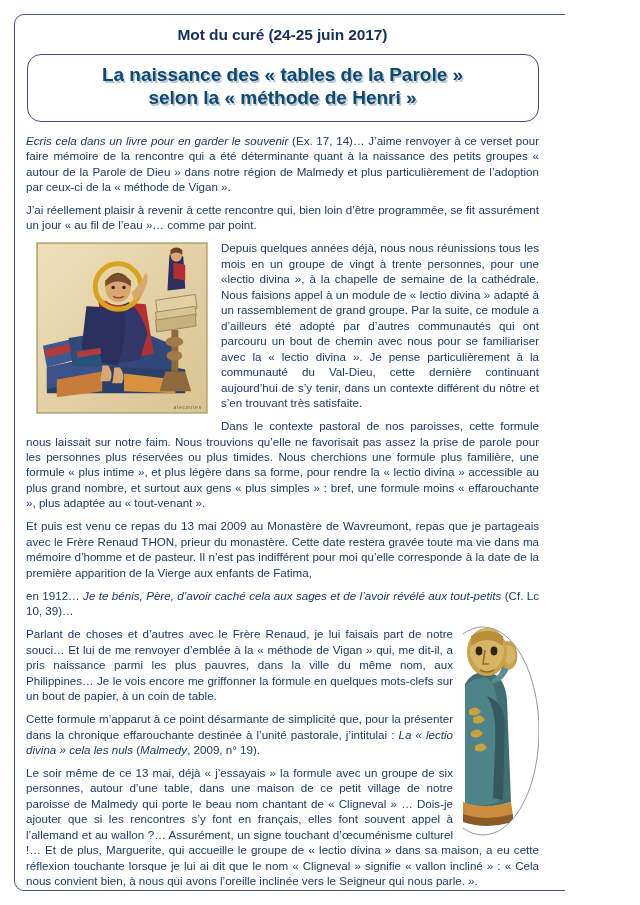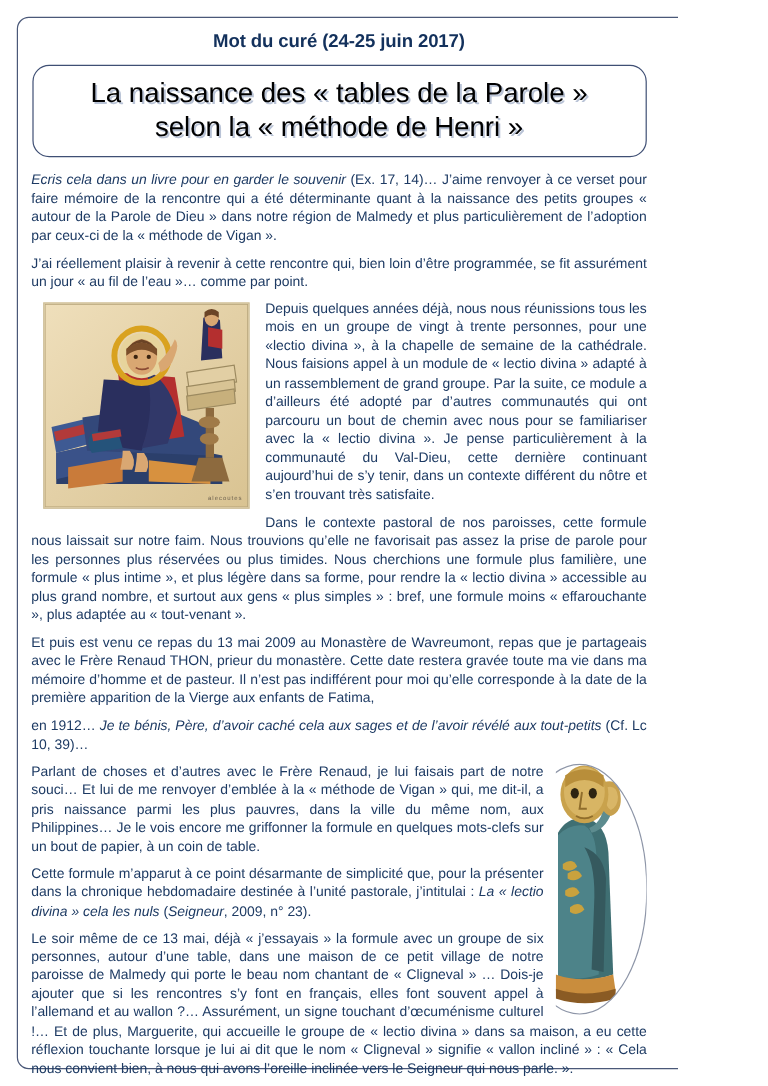--- a/index.html
+++ b/index.html
@@ -49,24 +49,24 @@
     margin: 0 auto;
     width: 512px;
     border: 1.4px solid #3f4f74;
     border-radius: 14px;
     padding: 9px 10px 11px 10px;
     box-sizing: border-box;
     text-align: center;
     background: #ffffff;
   }
   .title-line {
-    font-weight: normal;
-    font-size: 23px;
+    font-weight: bold;
+    font-size: 19px;
     line-height: 1.20;
-    color: #000000;
+    color: #0c4a6e;
     text-shadow: 1.6px 1.6px 0 #b9c3d6;
     white-space: nowrap;
   }
 
   
   .body {
     margin-top: 11px;
     font-size: 11.6px;
     line-height: 1.335;
     color: #1d3a63;
@@ -255,21 +255,21 @@
 
             <path d="M0 176 Q22 184 48 176 L50 190 Q24 198 0 190 Z" fill="#c98d3d"></path>
             <path d="M0 188 Q24 196 50 188 L50 196 Q24 204 0 196 Z" fill="#8a5b24"></path>
           </g>
           <ellipse cx="20" cy="105" rx="56" ry="104" fill="none" stroke="#8e96a8" stroke-width="1"></ellipse>
         </svg>
       </div>
 
       <p>Parlant de choses et d’autres avec le Frère Renaud, je lui faisais part de notre souci… Et lui de me  renvoyer d’emblée à la « méthode de Vigan » qui, me dit-il, a pris naissance parmi les plus pauvres, dans la ville du même nom, aux Philippines… Je le vois encore me griffonner la formule en quelques mots-clefs sur un bout de papier, à un coin de table.</p>
 
-      <p><span>Cette formule m’apparut à ce point désarmante de simplicité que, pour la présenter dans la chronique hebdomadaire destinée à l’unité pastorale, j’intitulai : </span><i>La « lectio divina » cela les nuls</i><span> (</span><i>Seigneur</i><span>, 2009, n° 23).</span></p>
+      <p><span>Cette formule m’apparut à ce point désarmante de simplicité que, pour la présenter dans la chronique effarouchante destinée à l’unité pastorale, j’intitulai : </span><i>La « lectio divina » cela les nuls</i><span> (</span><i>Malmedy</i><span>, 2009, n° 19).</span></p>
 
       <p>Le soir même de ce 13 mai, déjà « j’essayais » la formule avec un groupe de six personnes, autour d’une table, dans une maison de ce petit village de notre paroisse de Malmedy qui porte le beau nom chantant de « Cligneval » … Dois-je ajouter que si les rencontres s’y font en français, elles font souvent appel à l’allemand et au wallon ?… Assurément, un signe touchant d’œcuménisme culturel !… Et de plus, Marguerite, qui accueille le groupe de « lectio divina » dans sa maison, a eu cette réflexion touchante lorsque je lui ai dit que le nom « Cligneval » signifie « vallon incliné » : « Cela nous convient bien, à nous qui avons l’oreille inclinée vers le Seigneur qui nous parle. ».</p>
 
     </div>
 
     <div class="sig">Votre curé, Henri Bastin</div>
 
   </div>
 </div>
 

